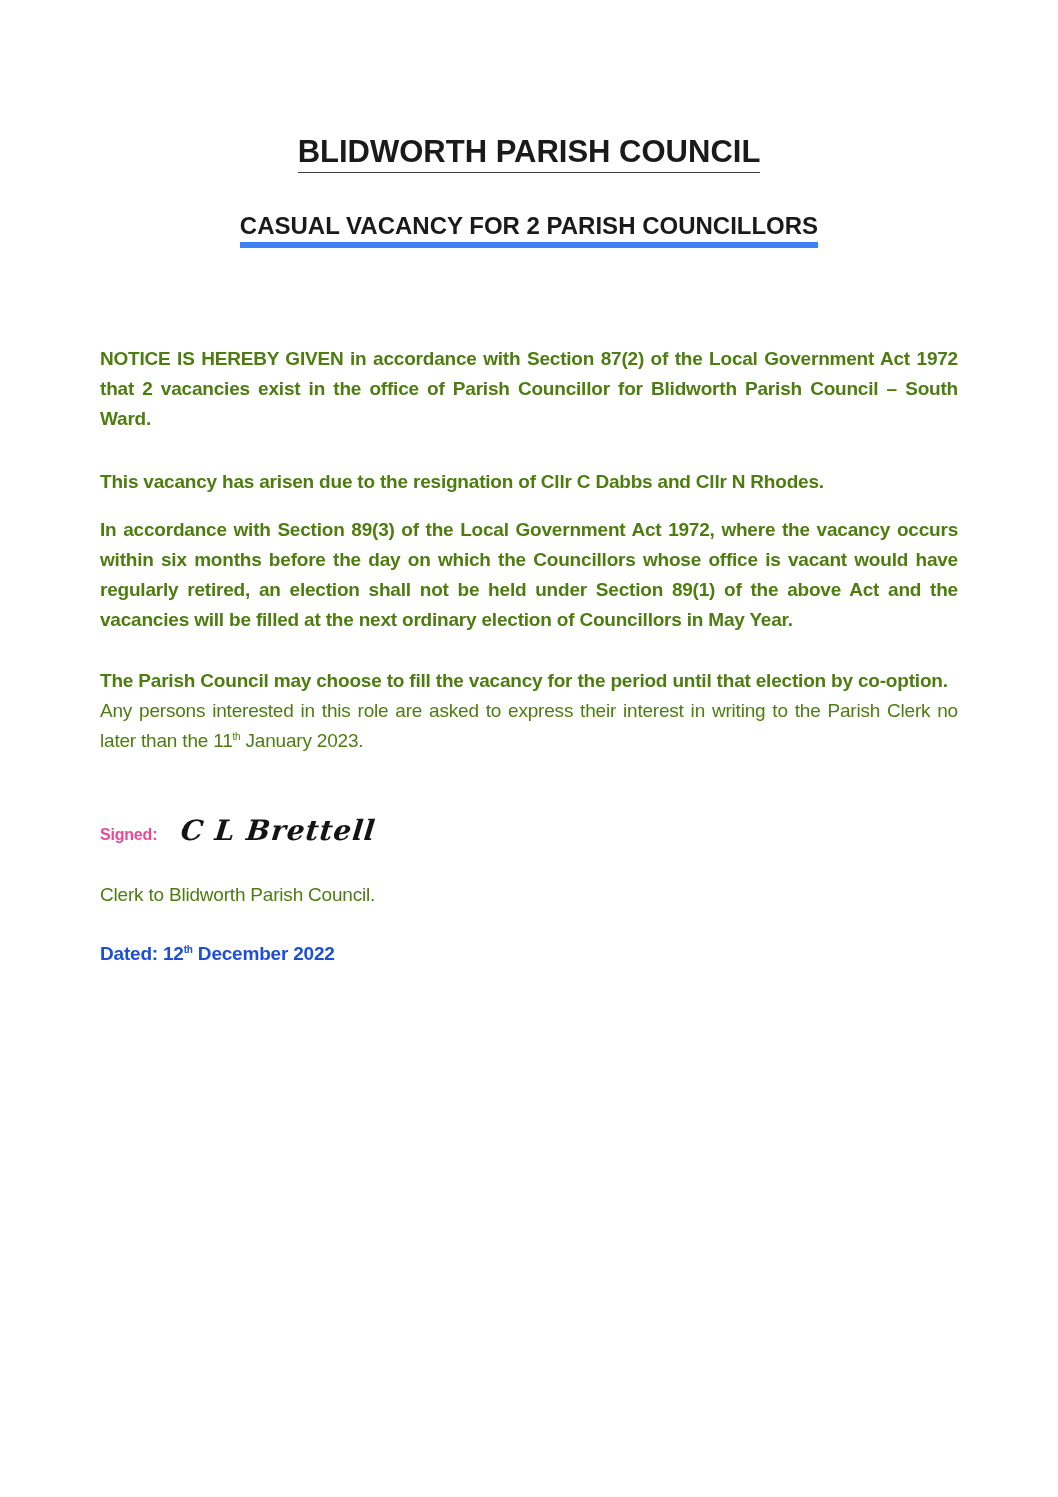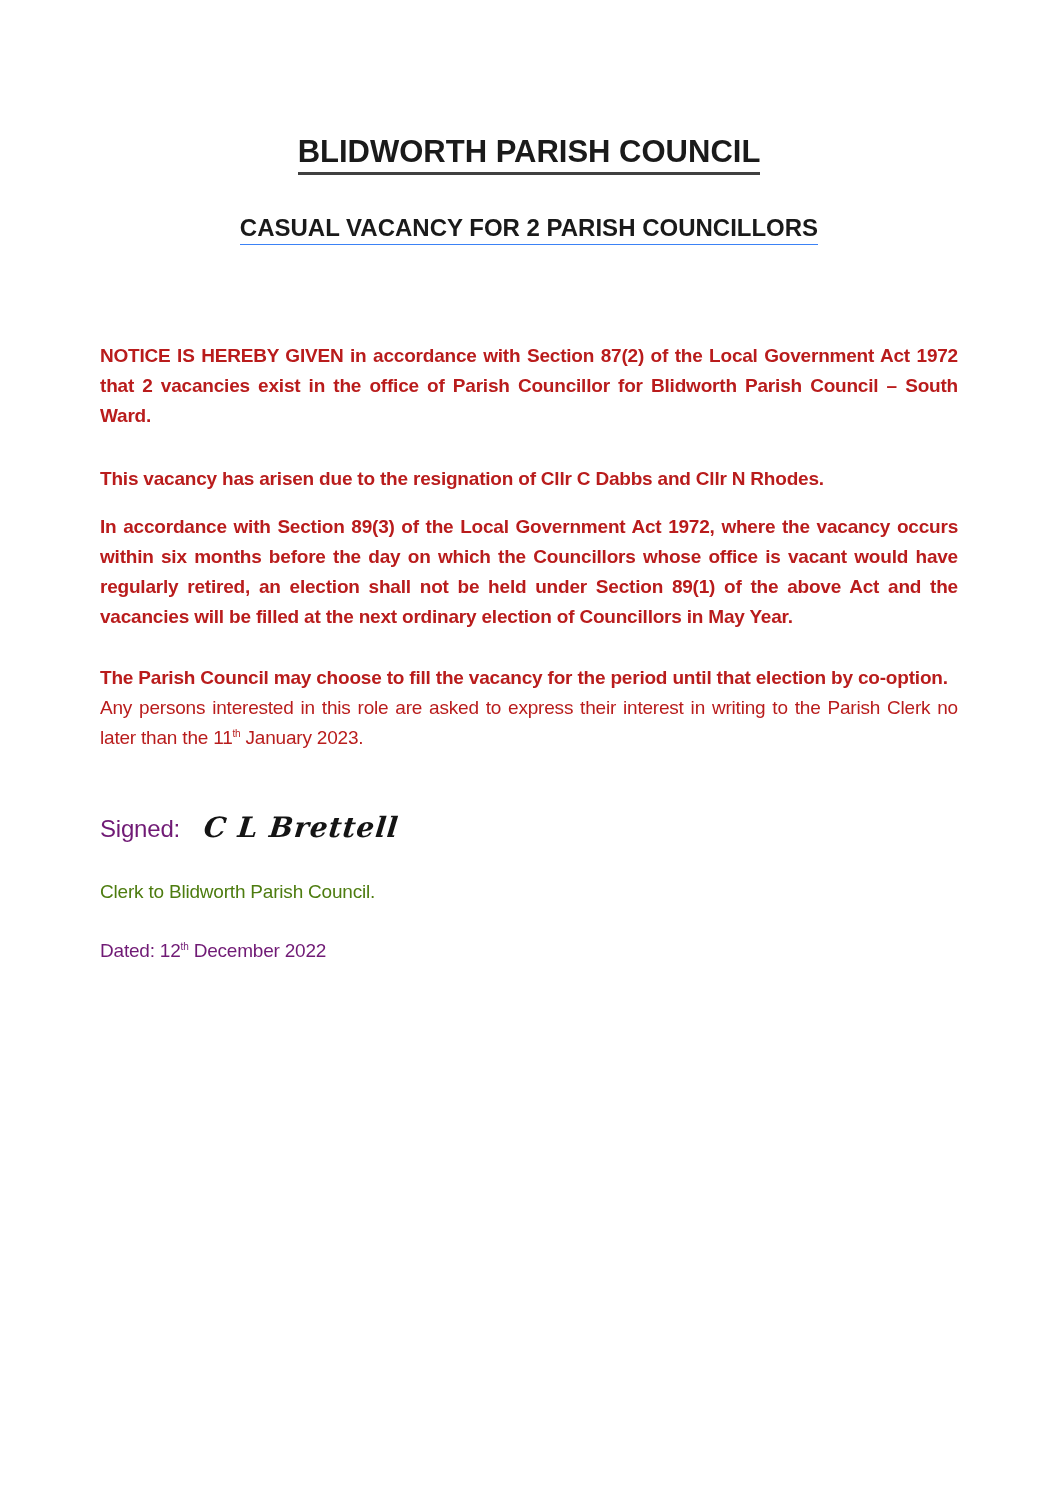--- a/index.html
+++ b/index.html
@@ -19,66 +19,66 @@
   .title-wrap {
     margin-top: 136px;
     text-align: center;
   }
   .title-text {
     display: inline-block;
     font-size: 31px;
     font-weight: 700;
     letter-spacing: 0px;
     line-height: 32px;
-    border-bottom: 3px solid #404040;
+    border-bottom: 1px solid #404040;
     padding-bottom: 4px;
     white-space: nowrap;
   }
   .subtitle-wrap {
     margin-top: 40px;
     text-align: center;
   }
   .subtitle-text {
     display: inline-block;
     font-size: 24px;
     font-weight: 700;
     line-height: 26px;
-    border-bottom: 1px solid #3b82f6;
+    border-bottom: 6px solid #3b82f6;
     padding-bottom: 3px;
     white-space: nowrap;
   }
   .body-para {
     font-size: 19px;
     line-height: 30px;
     text-align: justify;
     letter-spacing: -0.2px;
-    color: #b91c1c;
+    color: #4d7c0f;
   }
   .w700 { font-weight: 700; }
   .w400 { font-weight: 400; }
   .p1 { margin-top: 96px; }
   .p2 { margin-top: 33px; text-align: left; }
   .p3 { margin-top: 18px; }
   .p4 { margin-top: 31px; }
   sup.ord {
     font-size: 10px;
     line-height: 0;
     vertical-align: 7px;
   }
   .signed-row {
     margin-top: 58px;
     height: 38px;
     display: flex;
     align-items: baseline;
   }
   .signed-label {
-    font-size: 24px;
-    font-weight: 400;
+    font-size: 16px;
+    font-weight: 700;
     letter-spacing: -0.2px;
-    color: #701a75;
+    color: #ec4899;
   }
   .signature {
     font-family: "DejaVu Serif", serif;
     font-style: italic;
     font-weight: 700;
     font-size: 28px;
     letter-spacing: 1px;
     margin-left: 24px;
     transform: skewX(-6deg);
     color: #141414;
@@ -88,25 +88,25 @@
     font-size: 19px;
     font-weight: 400;
     line-height: 30px;
     letter-spacing: -0.2px;
     text-align: left;
     color: #4d7c0f;
   }
   .dated-line {
     margin-top: 29px;
     font-size: 19px;
-    font-weight: 400;
+    font-weight: 700;
     line-height: 30px;
     letter-spacing: -0.2px;
     text-align: left;
-    color: #701a75;
+    color: #1d4ed8;
   }
 </style>
 </head>
 <body>
 
 <div class="page">
   <div class="doc">
 
     <div class="title-wrap">
       <span class="title-text">BLIDWORTH PARISH COUNCIL</span>

